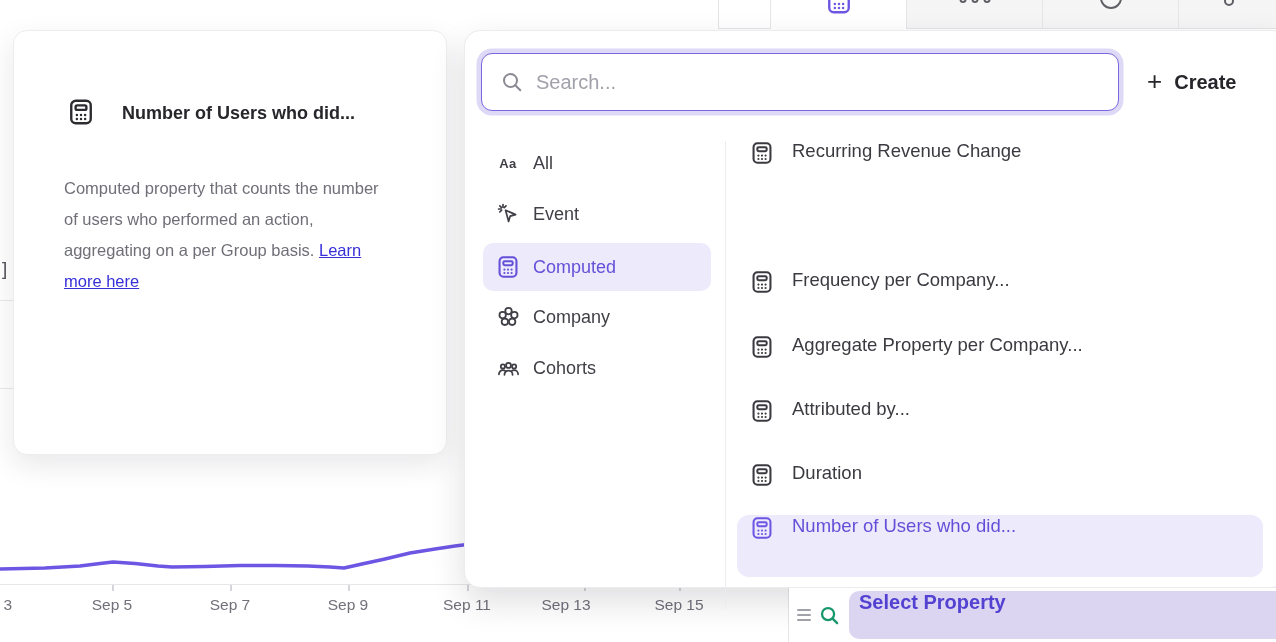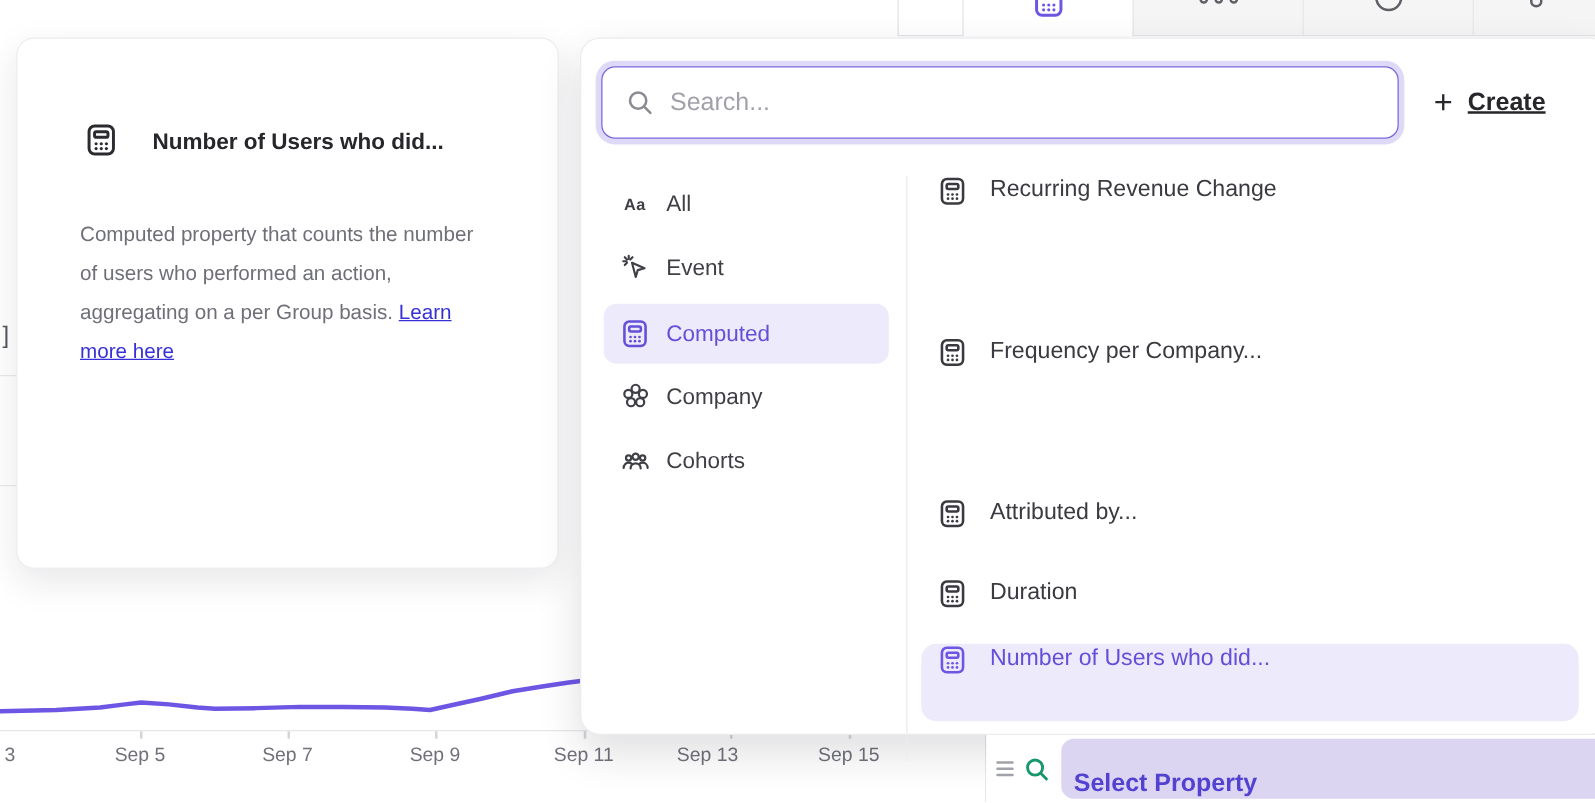--- a/index.html
+++ b/index.html
@@ -44,21 +44,21 @@
   .card-desc a{ color:#3730d8; text-decoration:underline; }
 
   
   .popover{ position:absolute; left:464px; top:30px; width:824px; height:558px; background:#fff; border:1px solid #ececef; border-radius:16px; box-shadow:0 14px 34px rgba(25,25,45,.14); }
   .search-box{ position:absolute; left:16px; top:22px; width:638px; height:58px; background:#fff; border:1.6px solid #7b68e0; border-radius:11px; box-shadow:0 0 0 4.5px #ded9f6; display:flex; align-items:center; }
   .search-box svg{ margin-left:18px; flex:0 0 auto; }
   .search-box input{ border:0; outline:none; flex:1; margin-left:12px; font-size:20px; color:#26262b; font-family:"Liberation Sans", sans-serif; background:transparent; }
   .search-box input::placeholder{ color:#a1a1aa; }
   .create-btn{ position:absolute; left:682px; top:30px; height:42px; display:flex; align-items:center; gap:12px; background:none; border:0; cursor:pointer; font-family:"Liberation Sans", sans-serif; }
   .create-btn .plus{ font-size:26px; font-weight:400; color:#26262b; line-height:1; margin-top:-2px; }
-  .create-btn .lbl{ font-size:20px; font-weight:600; color:#26262b;text-decoration:underline; }
+  .create-btn .lbl{ font-size:20px; font-weight:600; color:#26262b; }
 
   .v-divider{ position:absolute; left:260px; top:110px; width:1px; height:468px; background:#ececf0; }
 
   .cat-row{ position:absolute; left:18px; width:228px; height:40px; display:flex; align-items:center; border-radius:10px; cursor:pointer; }
   .cat-row.selected{ background:#edeafb; height:48px; }
   .cat-row .c-icon{ width:26px; height:26px; margin-left:12px; color:#3f3f46; display:flex; align-items:center; justify-content:center; flex:0 0 auto; }
   .cat-row .aa{ font-size:13px; font-weight:600; color:#3f3f46; letter-spacing:.5px; }
   .cat-row .c-label{ margin-left:12px; font-size:18px; color:#3f3f46; }
   .cat-row.selected .c-icon, .cat-row.selected .aa{ color:#6450d8; }
   .cat-row.selected .c-label{ color:#6450d8; font-weight:500; }
@@ -68,21 +68,21 @@
   .prop-row .p-label{ margin-left:17px; font-size:18.5px; color:#3a3a40; }
   .prop-row.selected{ background:#edeafb; height:62px; }
   .prop-row.selected .calc-wrap{ color:#6e56e4; }
   .prop-row.selected .p-label{ color:#6450d8; font-weight:500; }
 
   
   .bottom-bar{ position:absolute; left:789px; top:588px; width:487px; height:54px; background:#fff; display:flex; align-items:center; }
   .drag-handle{ margin-left:8px; display:flex; flex-direction:column; gap:3.5px; cursor:grab; }
   .drag-handle i{ display:block; width:14px; height:1.8px; background:#a1a1aa; border-radius:1px; }
   .green-search{ margin-left:7px; color:#17976c; display:flex; }
-  .select-pill{ margin-left:8px; height:48px; flex:1; background:#dbd5f2; border-radius:10px 0 0 10px; display:flex; align-items:flex-end; cursor:pointer; }
+  .select-pill{ margin-left:8px; height:48px; flex:1; background:#dbd5f2; border-radius:10px 0 0 10px; display:flex; align-items:flex-start; cursor:pointer; }
   .select-pill span{ margin-left:10px; font-size:20px; font-weight:600; color:#5342d2; }
 </style>
 </head>
 <body>
 
 <div class="screen">
 
   <span class="bg-fragment">]</span>
   <div class="bg-divider d1"></div>
   <div class="bg-divider d2"></div>
@@ -277,20 +277,37 @@
               <circle cx="8.7" cy="14.4" r="1"></circle>
               <circle cx="12" cy="14.4" r="1"></circle>
               <circle cx="15.3" cy="14.4" r="1"></circle>
               <circle cx="8.7" cy="17.5" r="1"></circle>
               <circle cx="12" cy="17.5" r="1"></circle>
               <circle cx="15.3" cy="17.5" r="1"></circle>
             </g>
           </svg></span>
       <span class="p-label">Frequency per Company...</span>
     </div>
+    <div class="prop-row" style="top:303px">
+      <span class="calc-wrap calc-icon"><svg width="100%" height="100%" viewBox="0 0 24 24">
+            <g fill="none" stroke="currentColor" stroke-width="1.9" stroke-linecap="round" stroke-linejoin="round">
+              <rect x="4.2" y="3" width="15.6" height="18" rx="3.6"></rect>
+              <rect x="7.7" y="6.7" width="8.6" height="3.6" rx="1.2"></rect>
+            </g>
+            <g fill="currentColor">
+              <circle cx="8.7" cy="14.4" r="1"></circle>
+              <circle cx="12" cy="14.4" r="1"></circle>
+              <circle cx="15.3" cy="14.4" r="1"></circle>
+              <circle cx="8.7" cy="17.5" r="1"></circle>
+              <circle cx="12" cy="17.5" r="1"></circle>
+              <circle cx="15.3" cy="17.5" r="1"></circle>
+            </g>
+          </svg></span>
+      <span class="p-label">Aggregate Property per Company...</span>
+    </div>
     <div class="prop-row" style="top:367px">
       <span class="calc-wrap calc-icon"><svg width="100%" height="100%" viewBox="0 0 24 24">
             <g fill="none" stroke="currentColor" stroke-width="1.9" stroke-linecap="round" stroke-linejoin="round">
               <rect x="4.2" y="3" width="15.6" height="18" rx="3.6"></rect>
               <rect x="7.7" y="6.7" width="8.6" height="3.6" rx="1.2"></rect>
             </g>
             <g fill="currentColor">
               <circle cx="8.7" cy="14.4" r="1"></circle>
               <circle cx="12" cy="14.4" r="1"></circle>
               <circle cx="15.3" cy="14.4" r="1"></circle>

